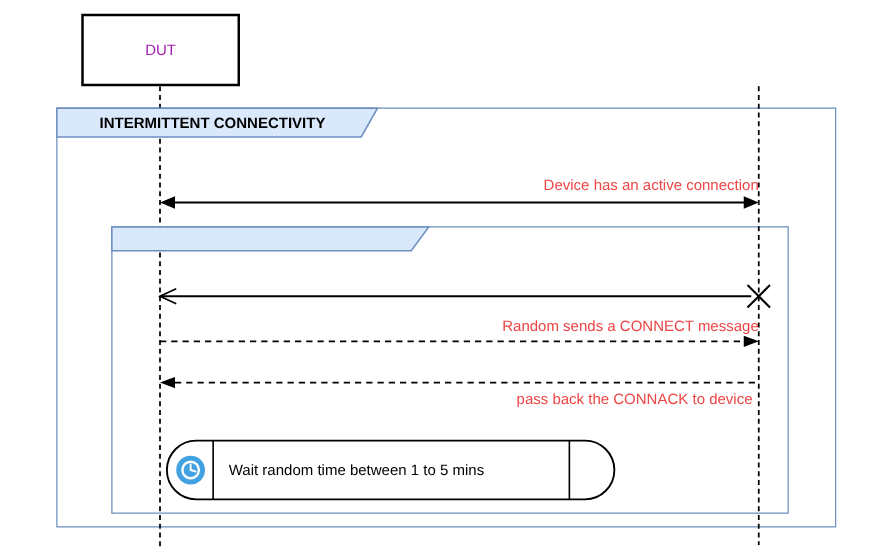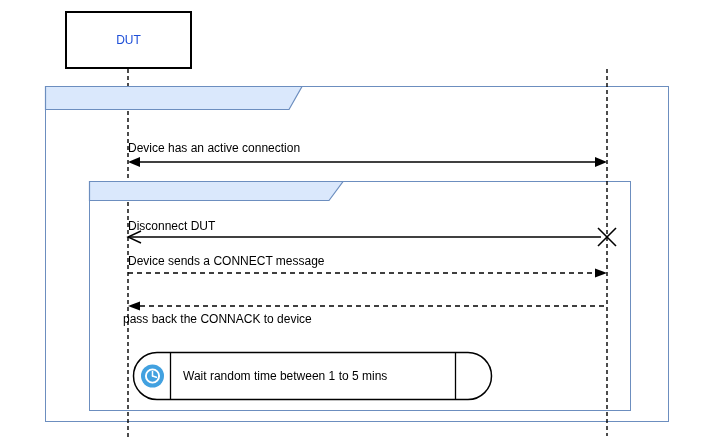--- a/index.html
+++ b/index.html
@@ -19,42 +19,42 @@
     position: absolute;
     box-sizing: border-box;
     width: 127px;
     height: 58px;
     border: 2px solid #000000;
     background: #ffffff;
     display: flex;
     align-items: center;
     justify-content: center;
     font-size: 12px;
-    color: #1d4ed8;
+    color: #a21caf;
     z-index: 4;
   }
   .frame {
     position: absolute;
     box-sizing: border-box;
     border: 1px solid #6c8ebf;
     background: transparent;
     z-index: 1;
   }
   #svg-layer {
     position: absolute;
     left: 0; top: 0;
     width: 713px;
     height: 444px;
     z-index: 2;
   }
   .msg-label {
     position: absolute;
     font-size: 12px;
-    color: #000000;
-    text-align: left;
+    color: #ef4444;
+    text-align: right;
     line-height: 14px;
     z-index: 3;
     white-space: nowrap;
   }
   .header-label {
     position: absolute;
     font-size: 12px;
     color: #000000;
     text-align: center;
     z-index: 3;
@@ -115,21 +115,21 @@
       <line x1="455.5" y1="352.5" x2="455.5" y2="399.5" stroke="#000000" stroke-width="1.3"></line>
       <g>
         <circle cx="152.5" cy="376" r="11.5" fill="#42a1e0"></circle>
         <circle cx="152.5" cy="376" r="6.6" fill="none" stroke="#ffffff" stroke-width="1.9"></circle>
         <line x1="152.5" y1="376" x2="152.5" y2="371.6" stroke="#ffffff" stroke-width="1.5" stroke-linecap="round"></line>
         <line x1="152.5" y1="376" x2="156.4" y2="377.2" stroke="#ffffff" stroke-width="1.5" stroke-linecap="round"></line>
       </g>
     </g>
   </svg>
 
+  <div class="header-label bold" style="left:48px; top:91px; width:244px;">INTERMITTENT CONNECTIVITY</div>
 
   <div class="msg-label" style="left:128px; top:141px; width:479px;">Device has an active connection</div>
-  <div class="msg-label" style="left:128px; top:219px; width:479px;">Disconnect DUT</div>
-  <div class="msg-label" style="left:128px; top:254px; width:479px;">Device sends a CONNECT message</div>
+  <div class="msg-label" style="left:128px; top:254px; width:479px;">Random sends a CONNECT message</div>
   <div class="msg-label" style="left:123px; top:312px; width:479px;">pass back the CONNACK to device</div>
 
   <div id="wait-label">Wait random time between 1 to 5 mins</div>
 
 </div>
 
 </body></html>

